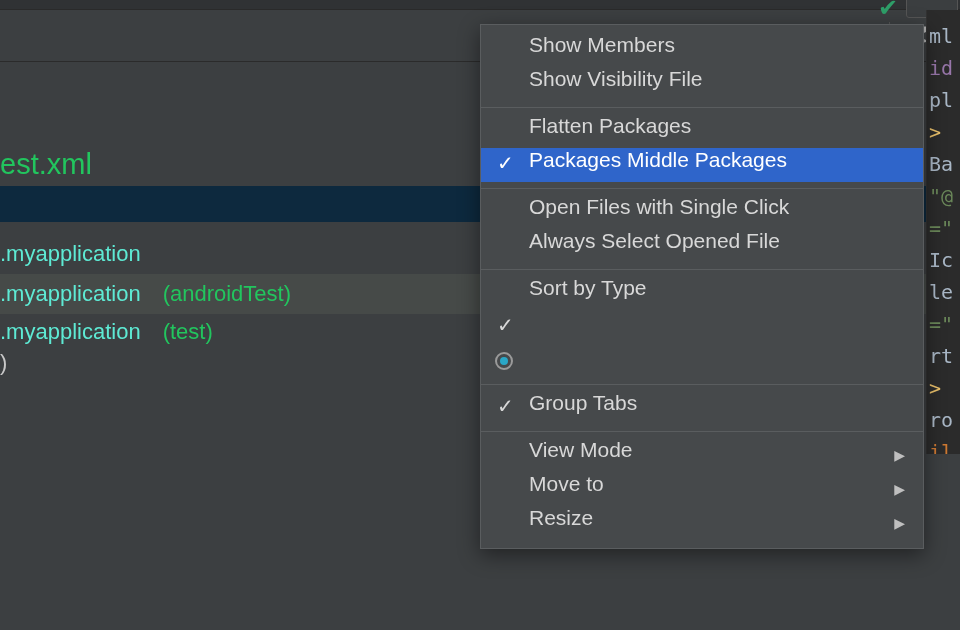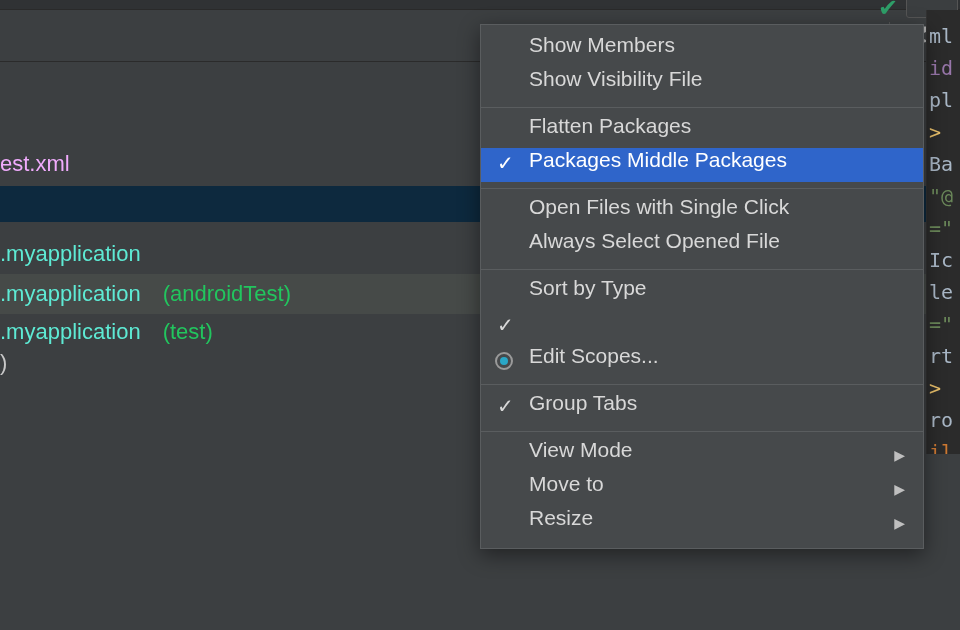--- a/index.html
+++ b/index.html
@@ -39,21 +39,21 @@
   }
   .file-row {
     position: absolute;
     left: 0; right: 0;
     top: 80px;
     height: 44px;
     display: flex;
     align-items: center;
     padding-left: 0;
   }
-  .file-text { color: #f0abfc; font-size: 22px; padding-left: 0; }
+  .file-text { color: #22c55e; font-size: 29px; padding-left: 0; }
   .sel-row {
     position: absolute;
     left: 0; right: 0;
     top: 124px;
     height: 36px;
     background: #0d293e;
   }
   .pkg-row {
     position: absolute;
     left: 0; right: 0;
@@ -260,21 +260,20 @@
   <div class="menu-sep"></div>
 
   <div class="menu-item">
     <span>Sort by Type</span>
   </div>
   <div class="menu-item">
     <span class="check">✓</span>
   </div>
   <div class="menu-item">
     <span class="radio"></span>
-    <span>Edit Scopes...</span>
   </div>
   <div class="menu-sep"></div>
 
   <div class="menu-item">
     <span class="check">✓</span>
     <span>Group Tabs</span>
   </div>
   <div class="menu-sep"></div>
 
   <div class="menu-item">

